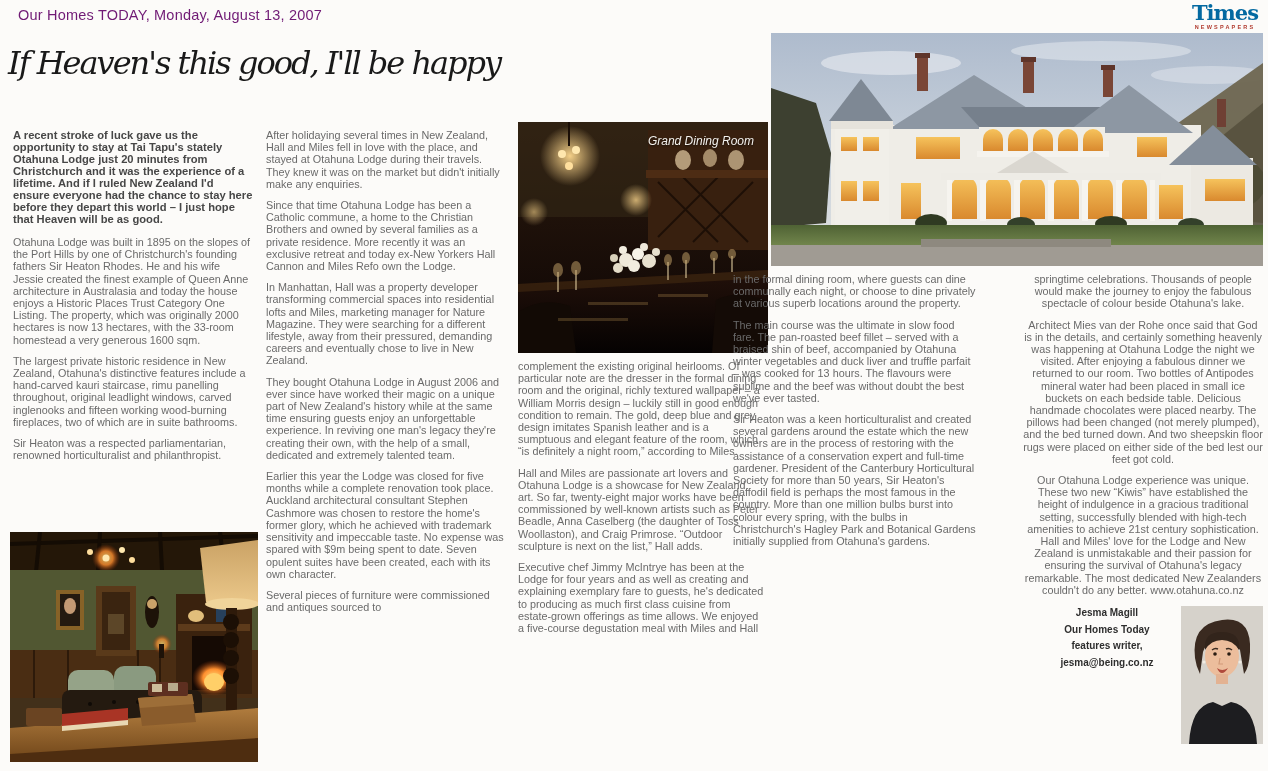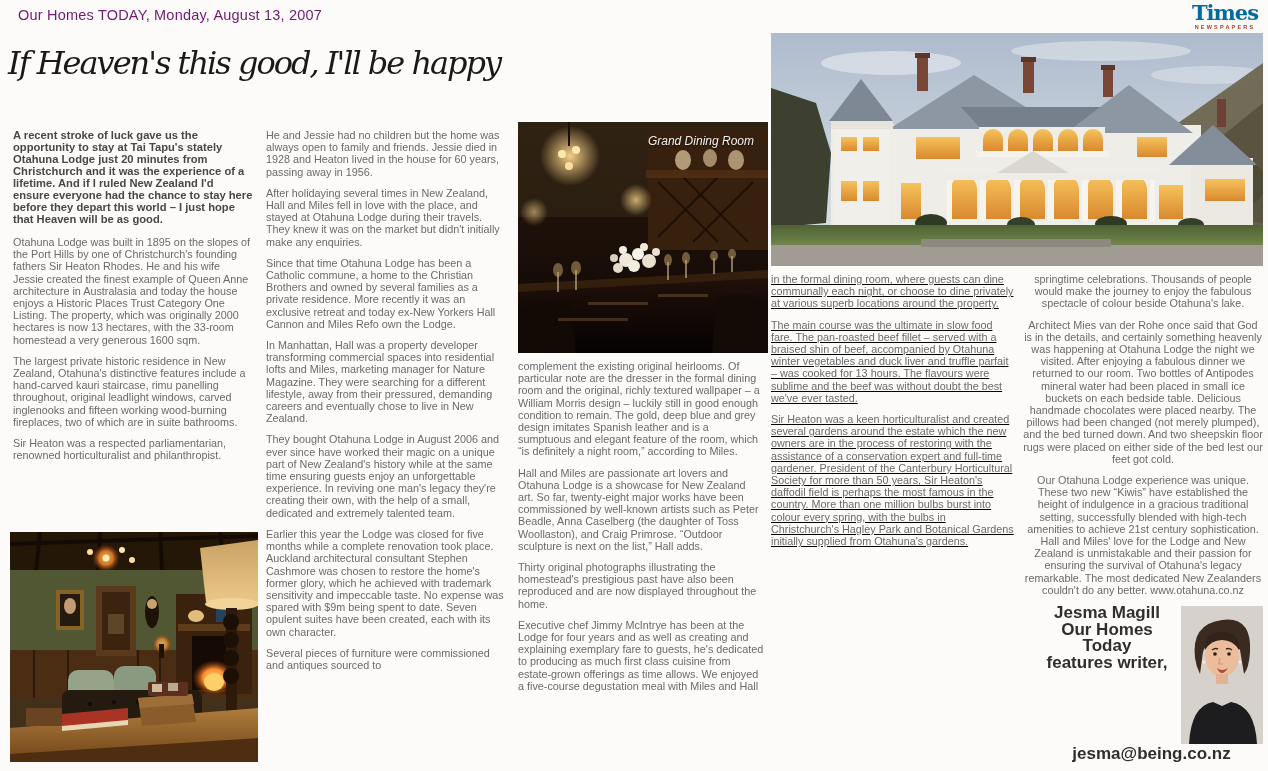--- a/index.html
+++ b/index.html
@@ -25,21 +25,21 @@
   .photo{position:absolute;overflow:hidden;}
   .photo svg{display:block;}
   .caption{
     position:absolute;color:#f4f2ee;font-style:italic;
     font-family:"Liberation Sans",sans-serif;text-shadow:0 1px 2px rgba(0,0,0,.6);
   }
   .cap-dining{top:12px;right:14px;font-size:12px;}
   .cap-entrance{bottom:16px;left:10px;font-size:15px;}
   .spacer-float{float:right;width:0;height:132px;}
   .portrait-float{float:right;clear:right;width:82px;height:138px;margin-left:7px;margin-bottom:2px;}
-  .byline{font-size:17px;font-weight:bold;color:#2e2e2e;line-height:16.5px;padding-left:17px;margin-top:9px;}
+  .byline{font-size:10px;font-weight:bold;color:#2e2e2e;line-height:16.5px;padding-left:17px;margin-top:9px;}
 </style>
 </head>
 <body>
 
 <div class="page">
 
   <div class="header-date">Our Homes TODAY, Monday, August 13, 2007</div>
   <div class="masthead">
     <div class="t">Times</div>
     <div class="s">NEWSPAPERS</div>
@@ -324,37 +324,35 @@
   </div>
 
   <div class="col" style="left:13px;top:129px;">
     <p class="intro">A recent stroke of luck gave us the opportunity to stay at Tai Tapu's stately Otahuna Lodge just 20 minutes from Christchurch and it was the experience of a lifetime. And if I ruled New Zealand I'd ensure everyone had the chance to stay here before they depart this world – I just hope that Heaven will be as good.</p>
     <p>Otahuna Lodge was built in 1895 on the slopes of the Port Hills by one of Christchurch's founding fathers Sir Heaton Rhodes. He and his wife Jessie created the finest example of Queen Anne architecture in Australasia and today the house enjoys a Historic Places Trust Category One Listing. The property, which was originally 2000 hectares is now 13 hectares, with the 33-room homestead a very generous 1600 sqm.</p>
     <p>The largest private historic residence in New Zealand, Otahuna's distinctive features include a hand-carved kauri staircase, rimu panelling throughout, original leadlight windows, carved inglenooks and fifteen working wood-burning fireplaces, two of which are in suite bathrooms.</p>
     <p>Sir Heaton was a respected parliamentarian, renowned horticulturalist and philanthropist.</p>
   </div>
 
   <div class="col" style="left:266px;top:129px;">
-    <p>He and Jessie had no children but the home was always open to family and friends. Jessie died in 1928 and Heaton lived in the house for 60 years, passing away in 1956.</p>
     <p>After holidaying several times in New Zealand, Hall and Miles fell in love with the place, and stayed at Otahuna Lodge during their travels. They knew it was on the market but didn't initially make any enquiries.</p>
     <p>Since that time Otahuna Lodge has been a Catholic commune, a home to the Christian Brothers and owned by several families as a private residence. More recently it was an exclusive retreat and today ex-New Yorkers Hall Cannon and Miles Refo own the Lodge.</p>
     <p>In Manhattan, Hall was a property developer transforming commercial spaces into residential lofts and Miles, marketing manager for Nature Magazine. They were searching for a different lifestyle, away from their pressured, demanding careers and eventually chose to live in New Zealand.</p>
     <p>They bought Otahuna Lodge in August 2006 and ever since have worked their magic on a unique part of New Zealand's history while at the same time ensuring guests enjoy an unforgettable experience. In reviving one man's legacy they're creating their own, with the help of a small, dedicated and extremely talented team.</p>
     <p>Earlier this year the Lodge was closed for five months while a complete renovation took place. Auckland architectural consultant Stephen Cashmore was chosen to restore the home's former glory, which he achieved with trademark sensitivity and impeccable taste. No expense was spared with $9m being spent to date. Seven opulent suites have been created, each with its own character.</p>
     <p>Several pieces of furniture were commissioned and antiques sourced to</p>
   </div>
 
   <div class="col" style="left:518px;top:360px;width:246px;">
     <p>complement the existing original heirlooms. Of particular note are the dresser in the formal dining room and the original, richly textured wallpaper – a William Morris design – luckily still in good enough condition to remain. The gold, deep blue and grey design imitates Spanish leather and is a sumptuous and elegant feature of the room, which “is definitely a night room,” according to Miles.</p>
     <p>Hall and Miles are passionate art lovers and Otahuna Lodge is a showcase for New Zealand art. So far, twenty-eight major works have been commissioned by well-known artists such as Peter Beadle, Anna Caselberg (the daughter of Toss Woollaston), and Craig Primrose. “Outdoor sculpture is next on the list,” Hall adds.</p>
-    <p>Thirty original photographs illustrating the homestead's prestigious past have also been reproduced and are now displayed throughout the home.</p>
     <p>Executive chef Jimmy McIntrye has been at the Lodge for four years and as well as creating and explaining exemplary fare to guests, he's dedicated to producing as much first class cuisine from estate-grown offerings as time allows. We enjoyed a five-course degustation meal with Miles and Hall</p>
   </div>
 
-  <div class="col" style="left:771px;top:273px;width:243px;text-decoration:underline;">
+  <div class="col" style="left:733px;top:273px;width:243px;">
     <p>in the formal dining room, where guests can dine communally each night, or choose to dine privately at various superb locations around the property.</p>
     <p>The main course was the ultimate in slow food fare. The pan-roasted beef fillet – served with a braised shin of beef, accompanied by Otahuna winter vegetables and duck liver and truffle parfait – was cooked for 13 hours. The flavours were sublime and the beef was without doubt the best we've ever tasted.</p>
     <p>Sir Heaton was a keen horticulturalist and created several gardens around the estate which the new owners are in the process of restoring with the assistance of a conservation expert and full-time gardener. President of the Canterbury Horticultural Society for more than 50 years, Sir Heaton's daffodil field is perhaps the most famous in the country. More than one million bulbs burst into colour every spring, with the bulbs in Christchurch's Hagley Park and Botanical Gardens initially supplied from Otahuna's gardens.</p>
   </div>
 
   <div class="col" style="left:1023px;top:273px;text-align:center;">
     <p>springtime celebrations. Thousands of people would make the journey to enjoy the fabulous spectacle of colour beside Otahuna's lake.</p>
     <p>Architect Mies van der Rohe once said that God is in the details, and certainly something heavenly was happening at Otahuna Lodge the night we visited. After enjoying a fabulous dinner we returned to our room. Two bottles of Antipodes mineral water had been placed in small ice buckets on each bedside table. Delicious handmade chocolates were placed nearby. The pillows had been changed (not merely plumped), and the bed turned down. And two sheepskin floor rugs were placed on either side of the bed lest our feet got cold.</p>
     <div class="spacer-float"></div>
     <div class="portrait-float">

